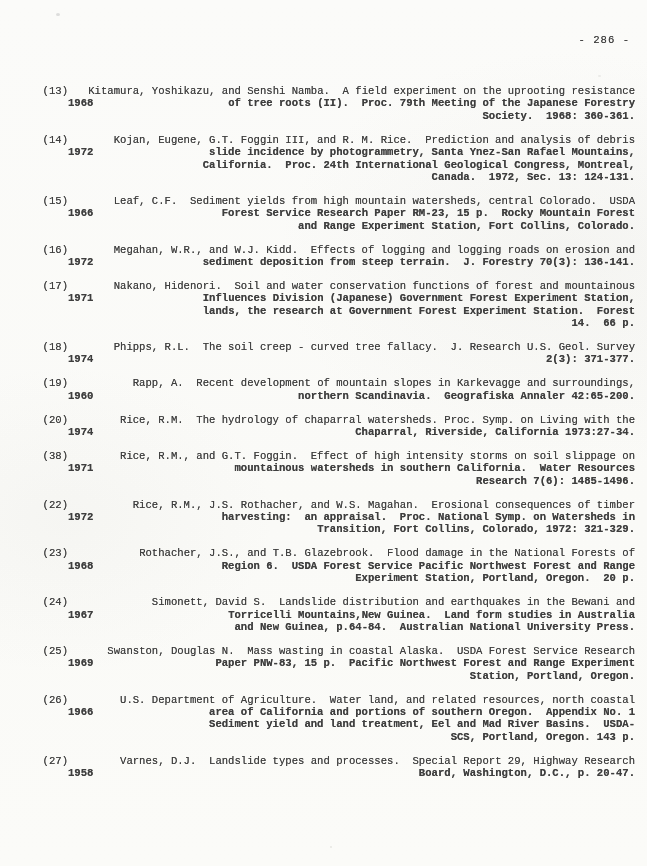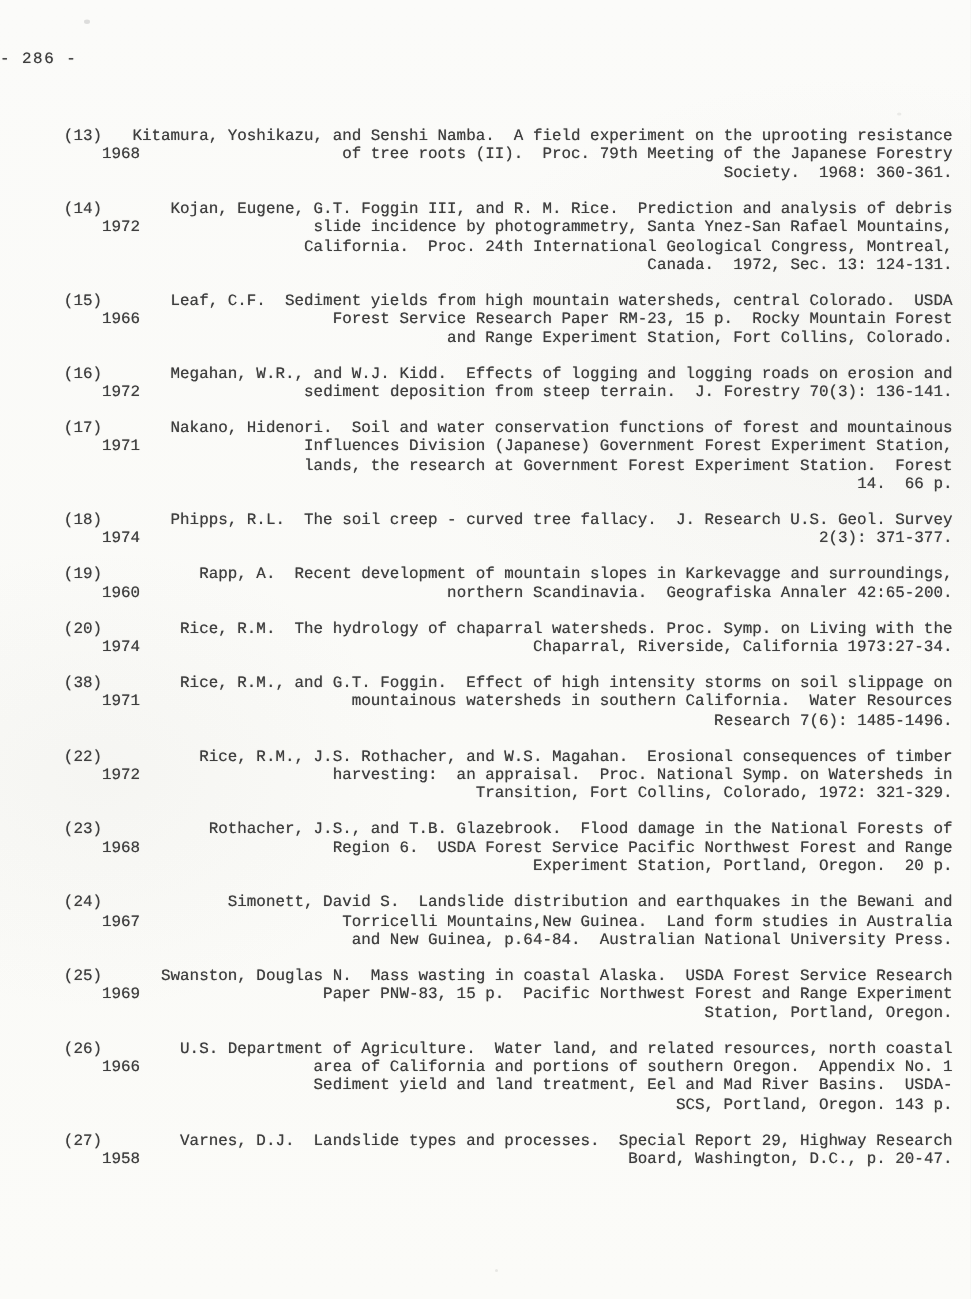--- a/index.html
+++ b/index.html
@@ -27,21 +27,21 @@
   }
   .txt {
     white-space: pre;
     text-shadow: 0 0 0.5px rgba(62,62,62,0.75);
   }
   .page-number {
     position: absolute;
     top: 34px;
     left: 0;
     width: 630px;
-    text-align: left;
+    text-align: right;
     letter-spacing: 1px;
   }
   .ref-list {
     position: absolute;
     top: 85px;
     left: 30px;
     right: 12px;
     text-align: right;
   }
   .entry {
@@ -51,20 +51,21 @@
   .entry-num {
     flex: none;
     width: 38px;
   }
   .entry-body {
     flex: 1;
     min-width: 0;
   }
   .cont-wrap {
     position: relative;
+    font-weight: bold;
   }
   .entry-year {
     position: absolute;
     left: 0;
     top: 0;
   }
   .cont {
     margin-left: 90px;
   }
   .speck {

